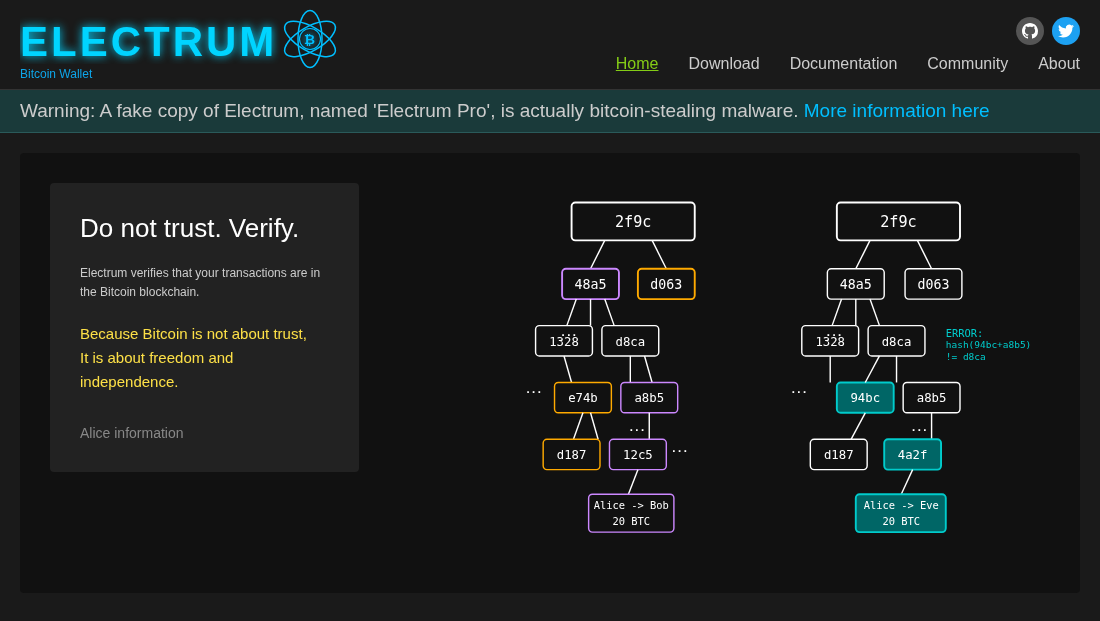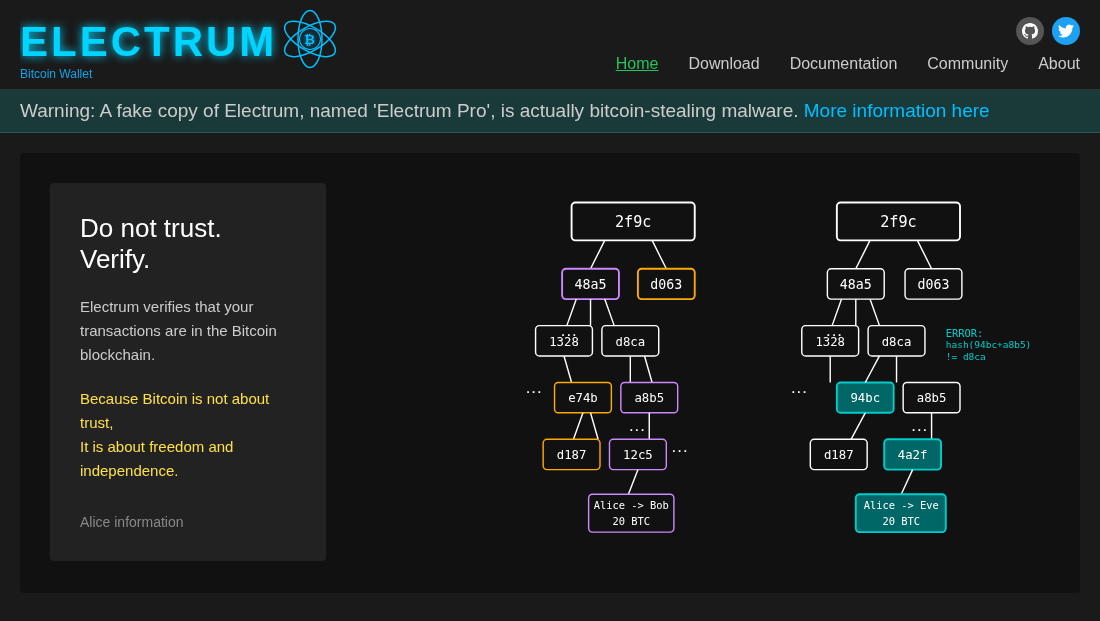--- a/index.html
+++ b/index.html
@@ -85,21 +85,21 @@
       align-items: center;
     }
 
     .nav a {
       color: #ccc;
       text-decoration: none;
       font-size: 16px;
     }
 
     .nav a.active {
-      color: #22c55e;
+      color: #84cc16;
       text-decoration: underline;
     }
 
     
     .warning-bar {
       background: #1a3a3a;
       color: #ccc;
       padding: 10px 20px;
       font-size: 19px;
       border-bottom: 1px solid #2a5a5a;
@@ -120,34 +120,34 @@
       align-items: flex-start;
       gap: 40px;
       min-height: 440px;
     }
 
     
     .left-panel {
       background: #222;
       padding: 30px;
       border-radius: 4px;
-      width: 276px;
+      width: 309px;
       flex-shrink: 0;
     }
 
     .headline {
       font-size: 26px;
       color: #fff;
       margin-bottom: 20px;
       font-weight: normal;
     }
 
     .description {
       color: #ccc;
-      font-size: 15px;
+      font-size: 12px;
       line-height: 1.6;
       margin-bottom: 20px;
     }
 
     .tagline {
       color: #fde047;
       font-size: 15px;
       line-height: 1.6;
       margin-bottom: 30px;
     }

